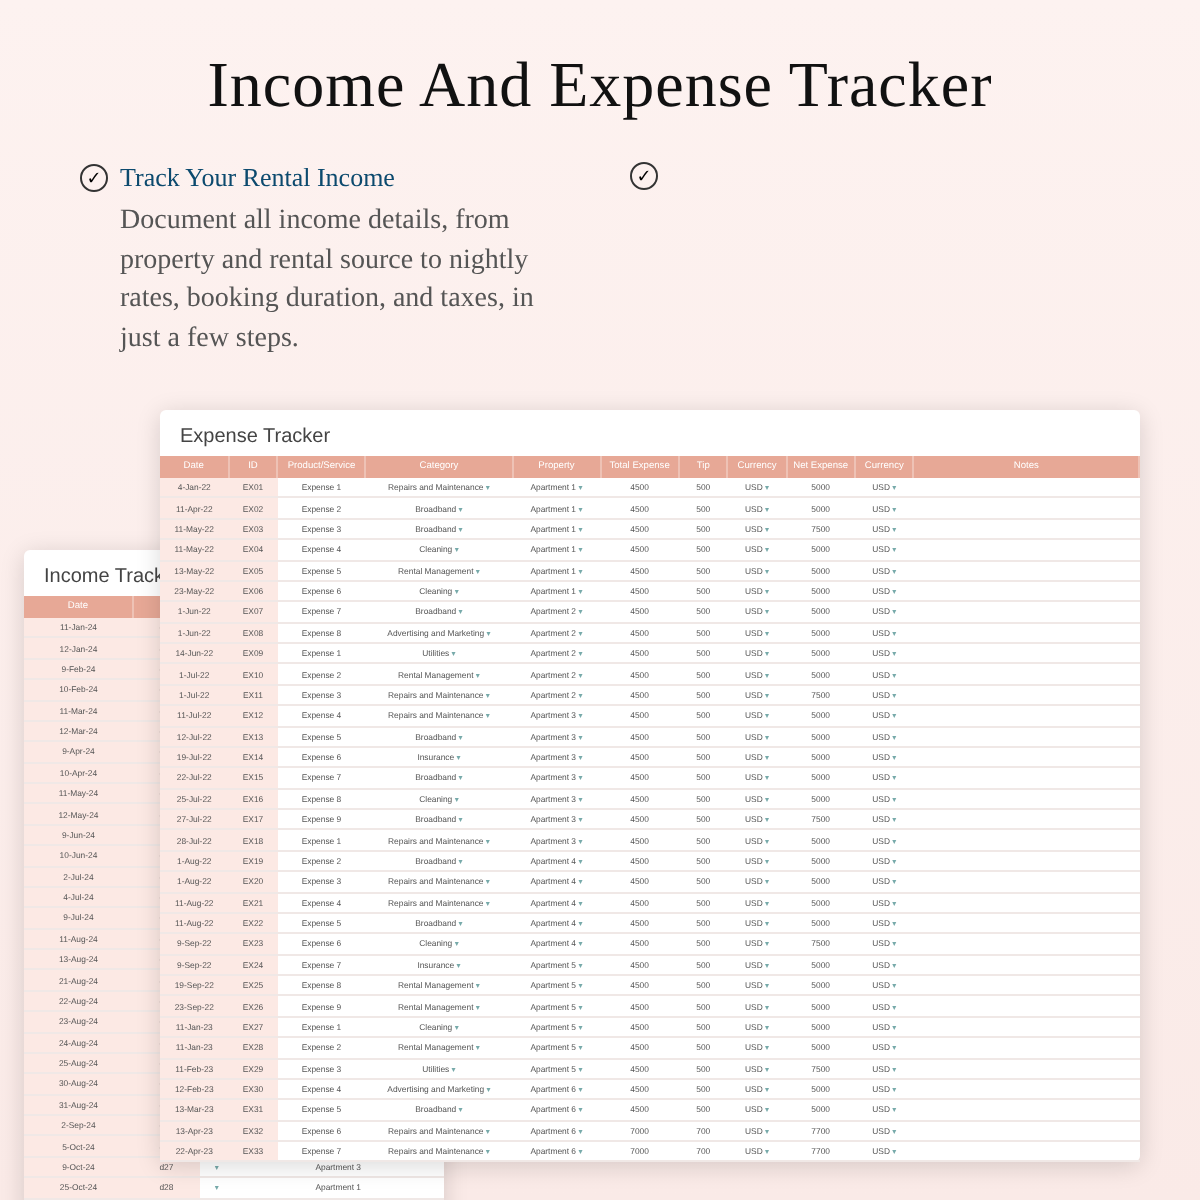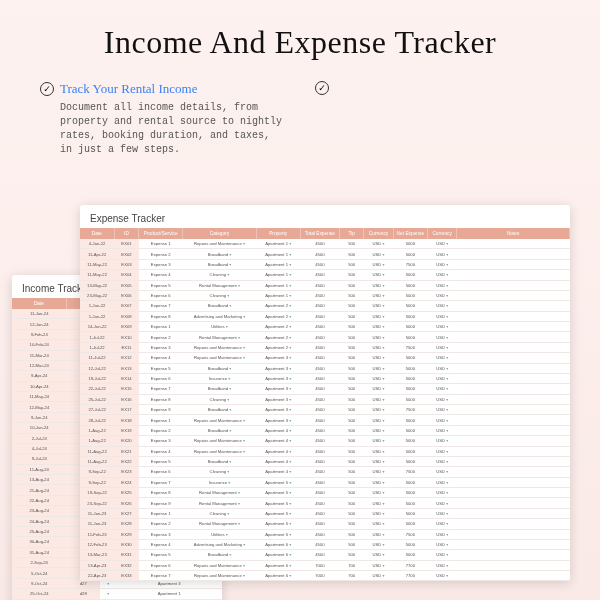--- a/index.html
+++ b/index.html
@@ -37,27 +37,27 @@
     border: 1.2px solid #333;
     border-radius: 50%;
     display: flex;
     align-items: center;
     justify-content: center;
     font-size: 9px;
     line-height: 1;
   }
   .feature-title {
     font-size: 13px;
-    color: #3b82f6;
+    color: #0c4a6e;
   }
   .feature-desc {
-    font-size: 10px;
+    font-size: 14px;
     color: #555;
     line-height: 1.4;
-    font-family: Liberation Mono, monospace;
+    font-family: Liberation Serif, serif;
     padding-left: 20px;
   }
   .stage {
     position: absolute;
     top: 205px;
     left: 0; right: 0; bottom: 0;
   }
   .sheet {
     position: absolute;
     background: #fff;

